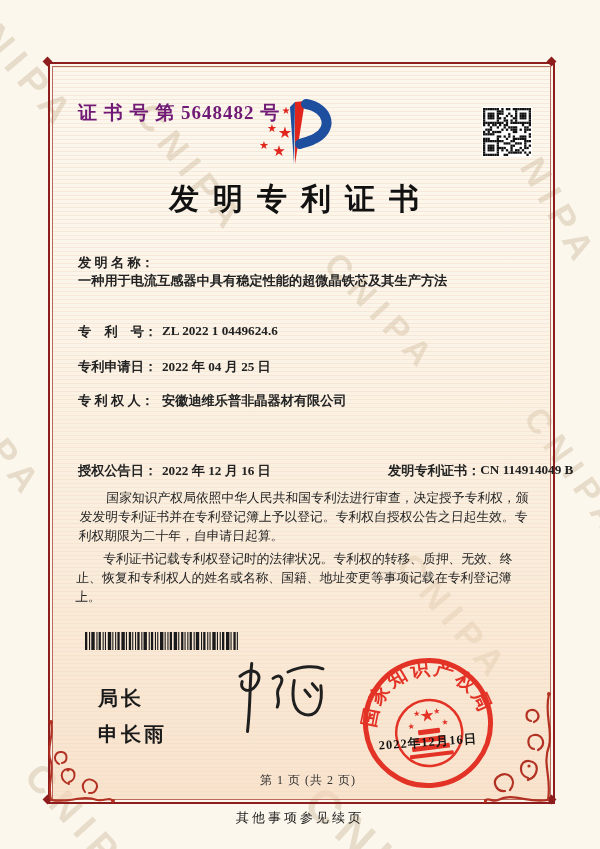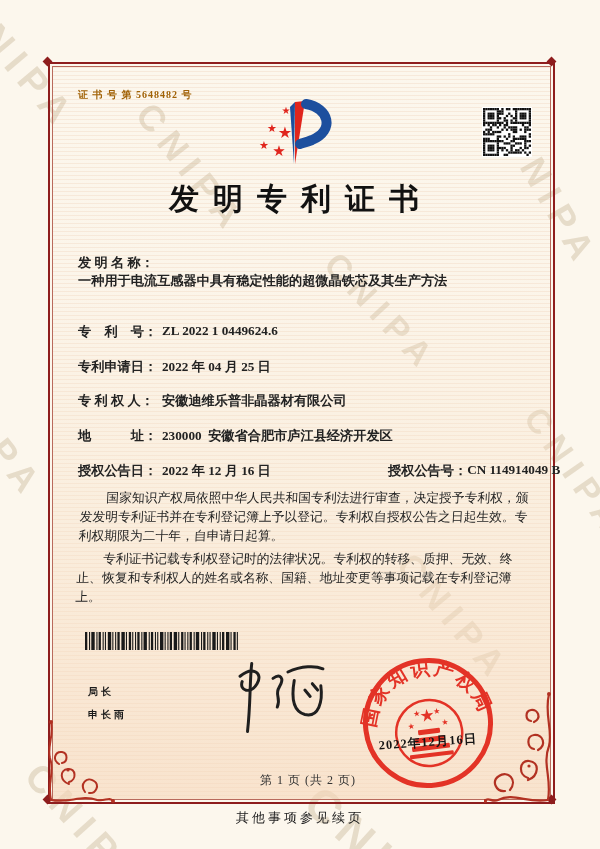--- a/index.html
+++ b/index.html
@@ -29,42 +29,42 @@
       linear-gradient(180deg, rgba(250,240,228,0) 0%, rgba(247,226,203,0.10) 30%, rgba(247,224,198,0.40) 62%, rgba(246,215,186,0.62) 100%),
       repeating-linear-gradient(180deg, rgba(222,160,120,0.16) 0px, rgba(222,160,120,0.16) 1px, rgba(255,255,255,0) 1px, rgba(255,255,255,0) 4px);
   }
   .corner-diamond{
     position:absolute;width:7px;height:7px;background:#8e1d1d;
     transform:rotate(45deg);z-index:3;
   }
   .content{position:absolute;inset:0;z-index:3;}
 
   .cert-no{
-    position:absolute;left:78px;top:88px;font-size:10px;
-    letter-spacing:1px;color:#a16207;font-weight:bold;white-space:pre;
+    position:absolute;left:78px;top:100px;font-size:19px;
+    letter-spacing:1px;color:#701a75;font-weight:bold;white-space:pre;
   }
   .logo{position:absolute;left:249px;top:98px;}
   .qr{position:absolute;left:482px;top:107px;width:48px;height:48px;background:#fff;padding:1px;}
   .title{
     position:absolute;left:0;top:179px;width:600px;text-align:center;
     font-size:30px;font-weight:bold;letter-spacing:14px;padding-left:2px;
     box-sizing:border-box;color:#111;
   }
   .frow{position:absolute;left:78px;width:452px;font-size:13.2px;font-weight:bold;color:#222;}
   .flabel{display:inline-block;width:84px;white-space:pre;vertical-align:top;}
   .fvalue{display:inline-block;white-space:pre;vertical-align:top;}
   .frow2b{position:absolute;left:310px;top:0;white-space:nowrap;}
   .bodytext{
     position:absolute;left:78px;top:489px;width:452px;
     font-size:12.8px;line-height:19px;color:#242424;
     transform:skewX(-3deg);
   }
   .bodytext p{margin:0 0 4px 0;text-indent:2em;}
   .barcode{position:absolute;left:85px;top:632px;}
-  .director{position:absolute;left:88px;top:685px;font-size:10px;font-weight:bold;letter-spacing:3px;color:#1a1a1a;}
+  .director{position:absolute;left:98px;top:685px;font-size:20px;font-weight:bold;letter-spacing:3px;color:#1a1a1a;}
   .director div{margin-bottom:9px;}
   .signature{position:absolute;left:218px;top:655px;z-index:4;}
   .seal{position:absolute;left:360px;top:655px;width:136px;height:136px;z-index:4;opacity:0.93;transform:rotate(-7deg);}
   .seal-date{
     position:absolute;left:358px;top:734px;width:140px;text-align:center;z-index:5;
     font-size:12.5px;font-weight:bold;color:#141414;transform:rotate(-4deg);
     letter-spacing:1px;white-space:nowrap;
   }
   .page-no{
     position:absolute;left:48px;top:772px;width:520px;text-align:center;
@@ -384,26 +384,23 @@
   </div>
   <div class="frow" style="top:323px;">
     <span class="flabel">专　利　号：</span><span class="fvalue">ZL 2022 1 0449624.6</span>
   </div>
   <div class="frow" style="top:358px;">
     <span class="flabel">专利申请日：</span><span class="fvalue">2022 年 04 月 25 日</span>
   </div>
   <div class="frow" style="top:392px;">
     <span class="flabel">专 利 权 人：</span><span class="fvalue">安徽迪维乐普非晶器材有限公司</span>
   </div>
-  <div class="frow" style="top:427px;">
-    <span class="flabel">地　　　址：</span><span class="fvalue">230000  安徽省合肥市庐江县经济开发区</span>
-  </div>
   <div class="frow" style="top:462px;">
     <span class="flabel">授权公告日：</span><span class="fvalue">2022 年 12 月 16 日</span>
-    <span class="frow2b"><span class="flabel" style="width:auto;">授权公告号：</span><span class="fvalue">CN 114914049 B</span></span>
+    <span class="frow2b"><span class="flabel" style="width:auto;">发明专利证书：</span><span class="fvalue">CN 114914049 B</span></span>
   </div>
 
   <div class="bodytext">
     <p>国家知识产权局依照中华人民共和国专利法进行审查，决定授予专利权，颁发发明专利证书并在专利登记簿上予以登记。专利权自授权公告之日起生效。专利权期限为二十年，自申请日起算。</p>
     <p>专利证书记载专利权登记时的法律状况。专利权的转移、质押、无效、终止、恢复和专利权人的姓名或名称、国籍、地址变更等事项记载在专利登记簿上。</p>
   </div>
 
   <svg class="barcode" id="barcode" width="156" height="18">
       <rect x="0.0" y="0" width="2.3" height="18" fill="#1a1a1a"></rect>
       <rect x="4.0" y="0" width="1.1" height="18" fill="#1a1a1a"></rect>

